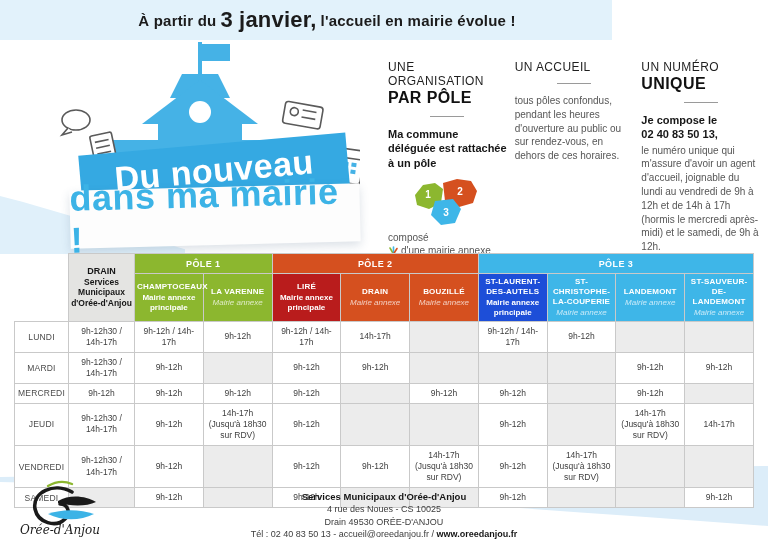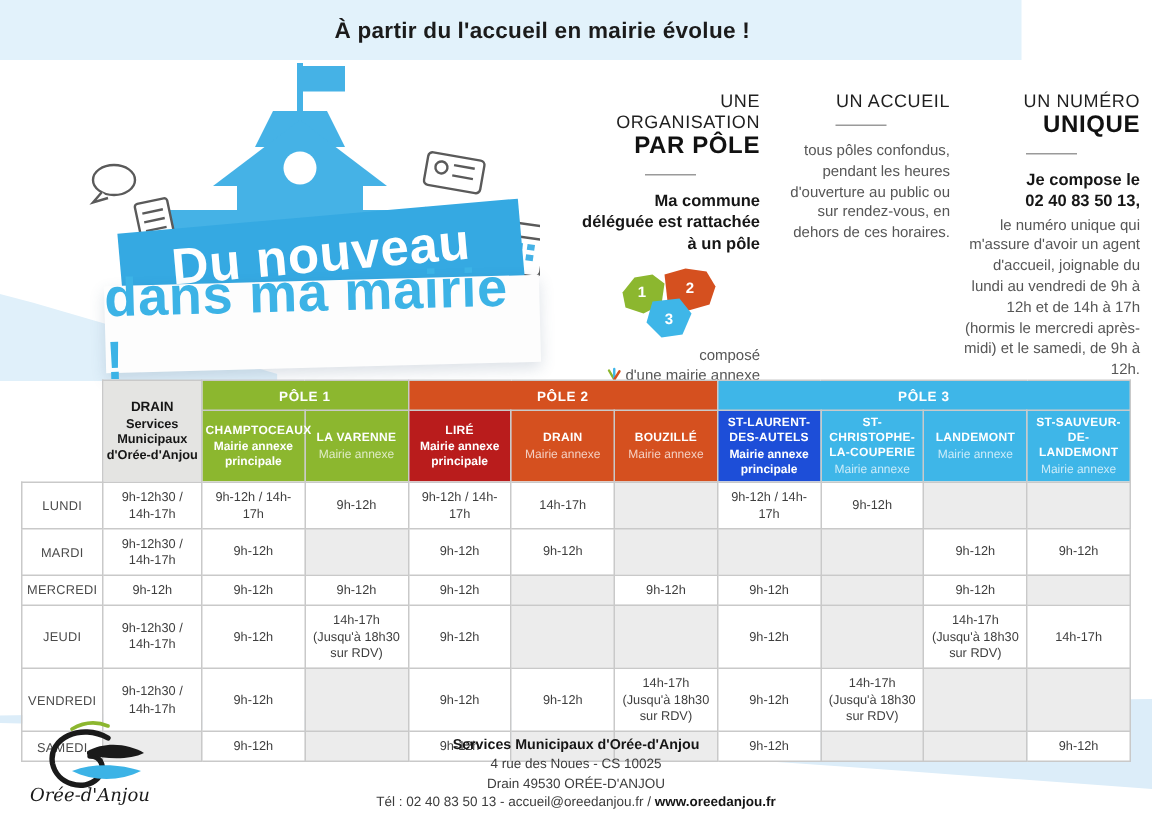--- a/index.html
+++ b/index.html
@@ -11,21 +11,21 @@
   .layer { position:absolute; }
   
   .swoosh-left {
     left:0; top:196px; width:185px; height:58px; z-index:0;
     background:#e0f0fa;
     clip-path:polygon(0 0, 12% 10%, 100% 92%, 100% 100%, 0 100%);
   }
   .swoosh-bottom { left:0; top:460px; width:768px; height:83px; z-index:0; }
   
   .top-banner {
-    position:relative; z-index:2; width:681px; height:40px; background:#e2f2fb;
+    position:relative; z-index:2; width:612px; height:40px; background:#e2f2fb;
     display:flex; align-items:center; justify-content:center; gap:4px;padding-left:42px;
   }
   .top-banner .t-reg { font-size:15px; font-weight:600; letter-spacing:.2px; }
   .top-banner .t-big { font-size:22px; font-weight:800; letter-spacing:.2px; }
   
   .hero { left:10px; top:40px; width:378px; height:214px; z-index:1; }
   .hero-illustration { position:absolute; left:30px; top:2px; }
   .banner-blue {
     position:absolute; left:70px; top:104px; width:268px; height:52px;
     background:#35a9e2; transform:rotate(-5deg);
@@ -34,21 +34,21 @@
   .banner-blue span { color:#fff; font-size:34px; font-weight:800; letter-spacing:.5px; }
   .banner-white {
     position:absolute; left:60px; top:147px; width:290px; height:58px;
     background:#fdfdfd; transform:rotate(-1.5deg);
     box-shadow:0 4px 10px rgba(60,90,120,.18);
     display:flex; align-items:center; justify-content:center; z-index:3;
   }
   .banner-white span { color:#3cb3e6; font-size:36px; font-weight:800; letter-spacing:.5px; }
   
   .info-cols { left:388px; top:60px; width:372px; z-index:1; display:flex; gap:8px; }
-  .info-col { flex:1; text-align:right; }
+  .info-col { flex:1; text-align:left; }
   .info-title-1 { font-size:12px; font-weight:400; letter-spacing:.4px; color:#1f1f1f; }
   .info-title-2 { font-size:16px; font-weight:800; letter-spacing:.4px; color:#111; margin-top:1px; }
   .info-divider { width:34px; border:none; border-top:1px solid #9a9a9a; margin:9px auto 10px auto; }
   .info-lead { font-size:11px; font-weight:700; color:#161616; line-height:1.3; }
   .info-body { font-size:10px; color:#565656; line-height:1.38; margin-top:2px; }
   .pole-map { margin:7px auto 2px auto; display:block; }
   .compose-line { font-size:10px; color:#565656; line-height:1.3; }
   .icon-inline { vertical-align:-2px; margin-right:2px; }
   
   .table-wrap { left:14px; top:253px; width:664px; z-index:1; }
@@ -57,41 +57,42 @@
   th,td { border:1px solid #c9c9c9; }
   th.blank { border:none; background:transparent; }
   th.corner { background:#e4e4e2; color:#161616; padding:3px 2px; }
   .corner-name { font-size:9px; font-weight:800; }
   .corner-sub { font-size:8.5px; font-weight:600; line-height:1.25; margin-top:1px; }
   th.pole { color:#fff; font-size:9px; font-weight:700; letter-spacing:.4px; height:20px; padding:2px; }
   th.commune { color:#fff; padding:3px 2px; height:44px; vertical-align:middle; }
   .commune-name { font-size:8px; font-weight:800; letter-spacing:.2px; line-height:1.25; }
   .commune-type { font-size:8px; line-height:1.2; margin-top:1px; }
   .commune-type.principal { font-weight:700; color:#fff; }
-  .commune-type.annexe { color:rgba(255,255,255,.72); font-weight:400; }
+  .commune-type.annexe { font-style:italic; color:rgba(255,255,255,.72); font-weight:400; }
   td.day { font-size:8.5px; color:#4b4b4b; text-align:center; padding:4px 2px; background:#fff; letter-spacing:.2px; }
   td.time { font-size:8.5px; color:#3e3e3e; text-align:center; padding:4px 2px; background:#fff; white-space:pre-line; line-height:1.3; }
   td.time.empty { background:#ececec; }
   
   .footer-text { left:0; top:490px; width:768px; text-align:center; z-index:1; line-height:1.38; }
   .footer-org { font-size:9.5px; font-weight:800; color:#161616; }
   .footer-line { font-size:9px; color:#3c3c3c; }
   .footer-site { font-weight:800; color:#161616; }
   .footer-logo { left:18px; top:478px; z-index:1; }
 </style>
 </head>
 <body>
 
 <div class="layer swoosh-left"></div>
 <svg class="layer swoosh-bottom" width="768" height="83" viewBox="0 0 768 83">
   <path d="M0,17 C250,13 520,9 768,6 L768,66 C520,48 250,27 0,22 Z" fill="#dcedf9"></path>
 </svg>
 
 <header class="top-banner">
   <span class="t-reg">À partir du </span>
+  <span class="t-big">3 janvier,</span>
   <span class="t-reg"> l'accueil en mairie évolue !</span>
 </header>
 
 <section class="layer hero">
   <svg class="hero-illustration" width="320" height="165" viewBox="0 0 320 165">
     <g>
       <rect x="158" y="0" width="4" height="34" fill="#45b2e6"></rect>
       <rect x="162" y="2" width="28" height="17" fill="#45b2e6"></rect>
       <polygon points="142,32 178,32 190,56 130,56" fill="#45b2e6"></polygon>
       <polygon points="102,82 160,38 218,82" fill="#45b2e6"></polygon>

